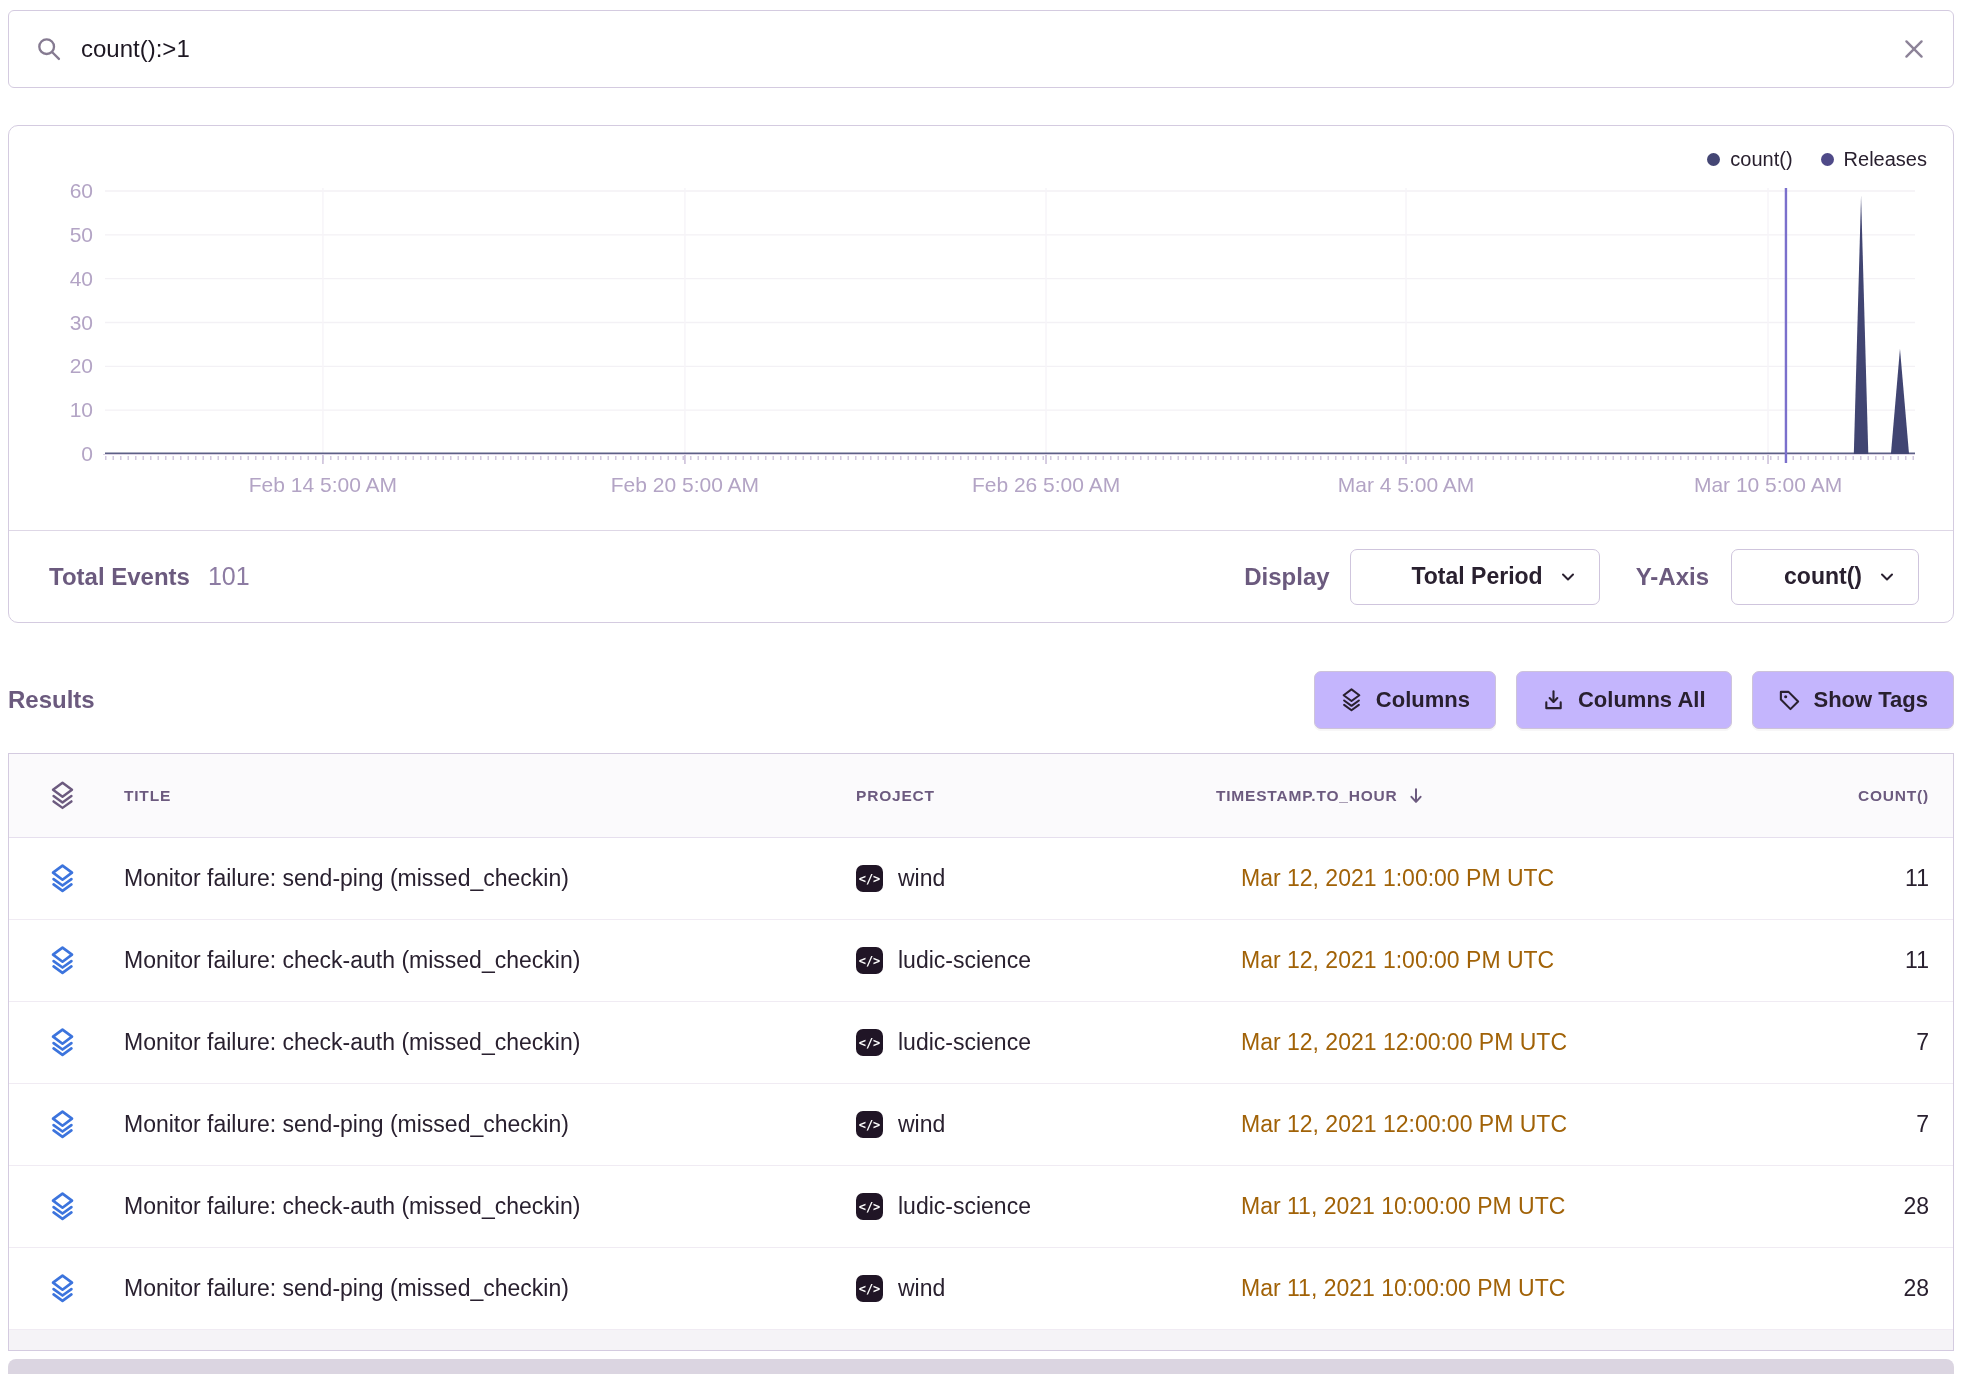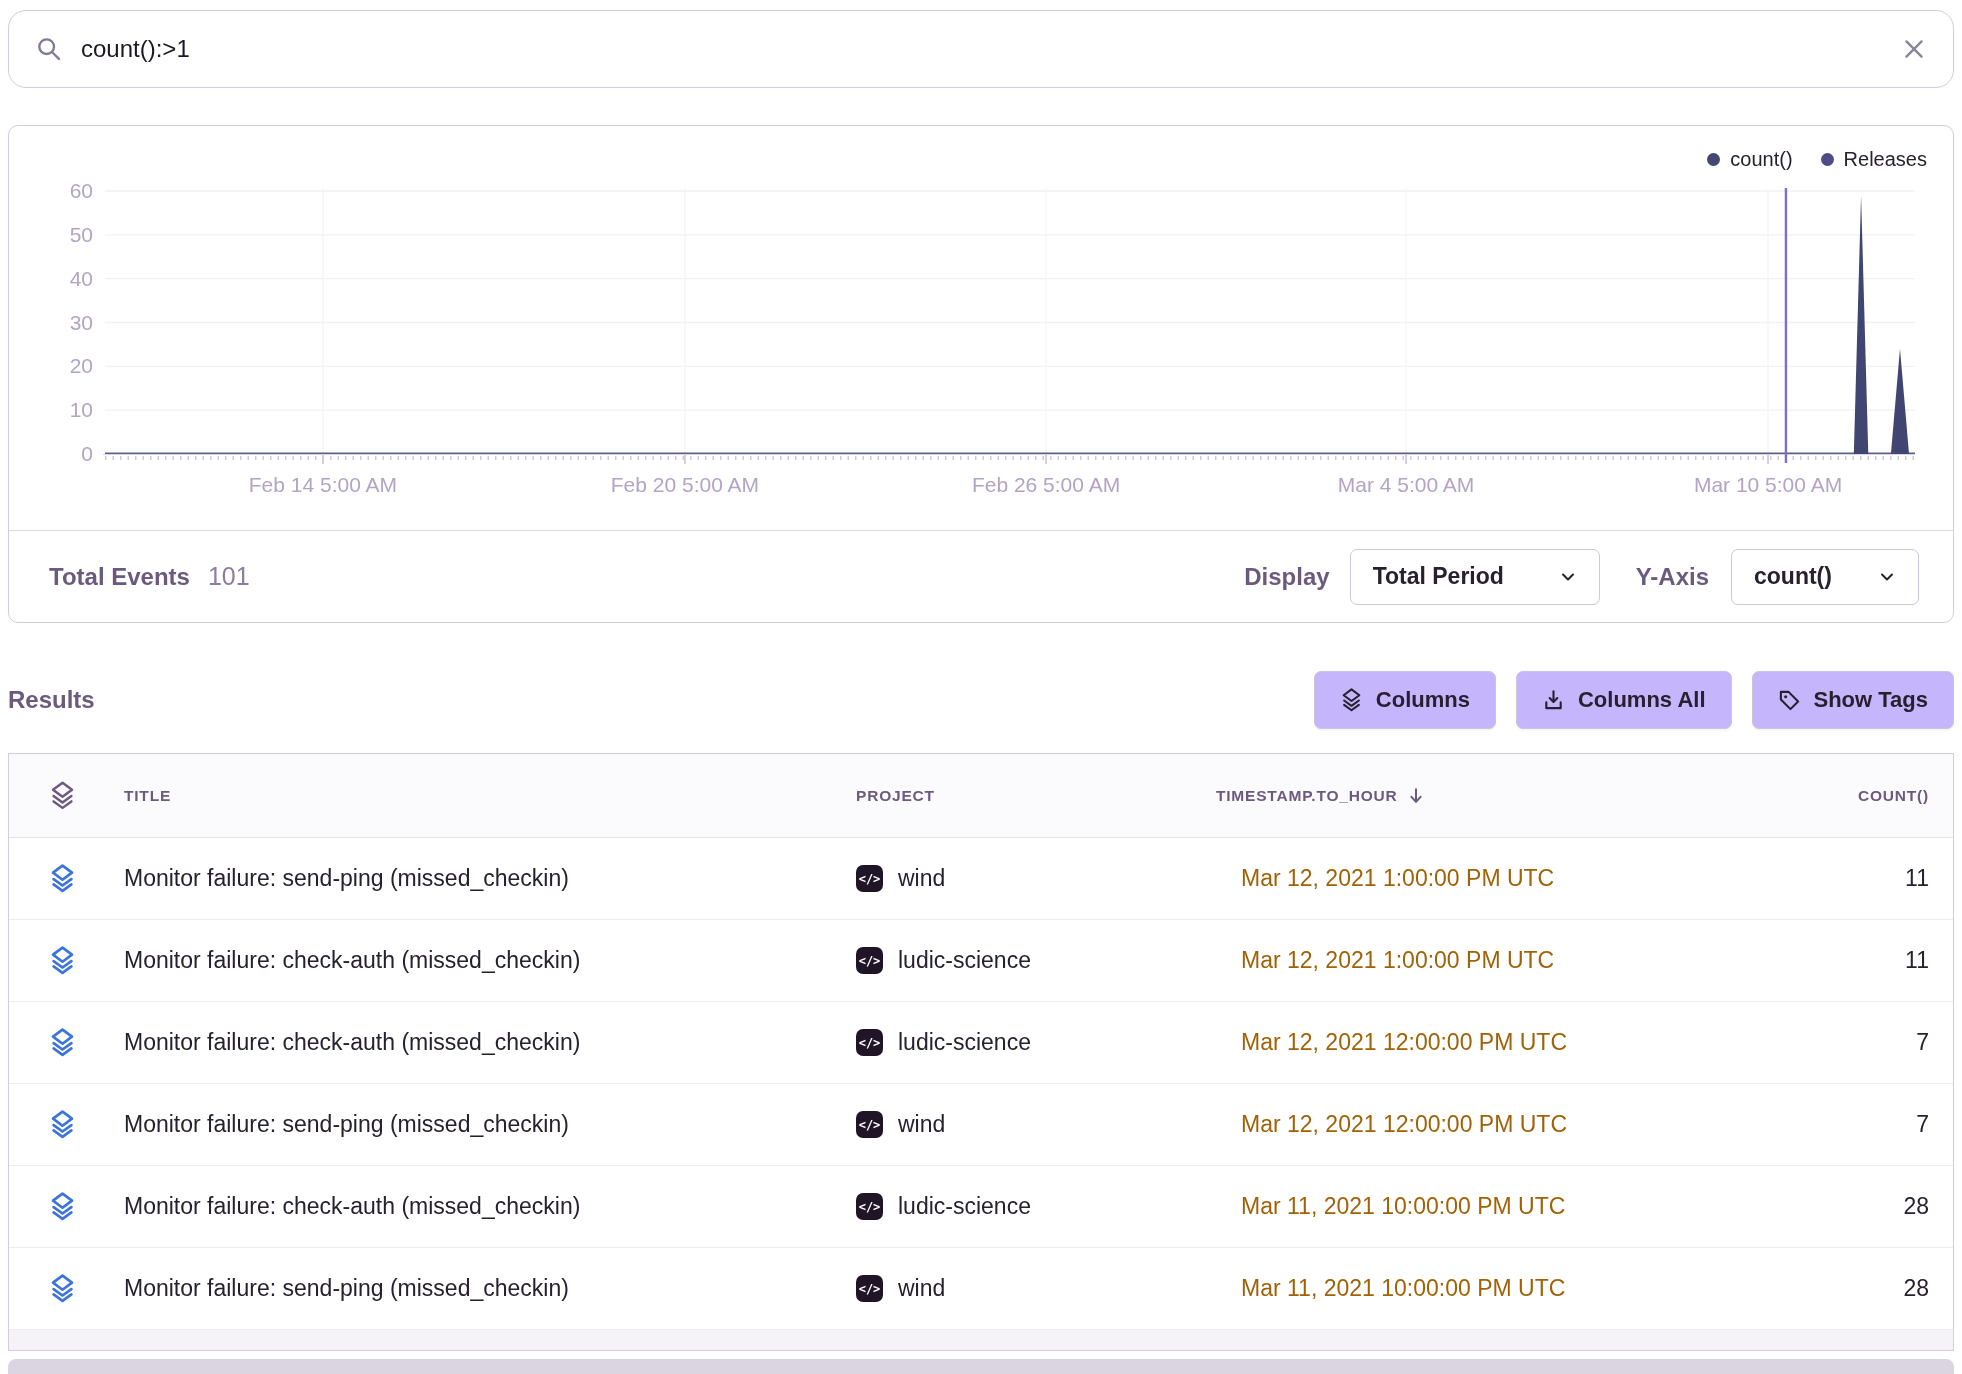--- a/index.html
+++ b/index.html
@@ -8,21 +8,21 @@
     width:1962px; height:1374px; overflow:hidden;
     background:#fff;
     font-family:"Liberation Sans", sans-serif;
     color:#29202f;
   }
   .page { padding:0 8px; }
 
   
   .search-card {
     margin-top:10px; height:78px; background:#fff;
-    border:1.5px solid #d4cbe0; border-radius:18px;
+    border:1.5px solid #d4cbe0; border-radius:6px;
     display:flex; align-items:center; gap:18px; padding:0 26px;
   }
   .search-text { flex:1; font-size:24px; color:#1d1722; }
 
   
   .chart-card {
     margin-top:37px; height:498px; position:relative;
     border:1.5px solid #d4cbe0; border-radius:10px; background:#fff;
   }
   .legend {
@@ -38,21 +38,21 @@
     position:absolute; left:0; right:0; bottom:0; height:92px;
     border-top:1px solid #ded7e6;
     display:flex; align-items:center; padding:0 34px 0 40px;
   }
   .te-label { font-size:24px; font-weight:700; color:#6b5a7e; }
   .te-value { font-size:25px; color:#8d7ca3; margin-left:18px; }
   .spacer { flex:1; }
   .ctrl-label { font-size:24px; font-weight:700; color:#6b5a7e; }
   .dropdown {
     height:56px; border:1.5px solid #cfc5dd; border-radius:7px; background:#fff;
-    display:flex; align-items:center; justify-content:space-between;
+    display:flex; align-items:center; justify-content:flex-end;
     padding:0 22px; gap:16px; font-size:23px; font-weight:600; color:#29202f;
     cursor:pointer;
   }
   .dd-display { min-width:250px; margin-left:20px; margin-right:36px; }
   .dd-yaxis   { min-width:188px; margin-left:22px; }
 
   
   .results-row { margin-top:48px; display:flex; align-items:center; height:58px; }
   .results-title { font-size:24px; font-weight:700; color:#6b5a7e; margin:0; }
   .btns { margin-left:auto; display:flex; gap:20px; }

